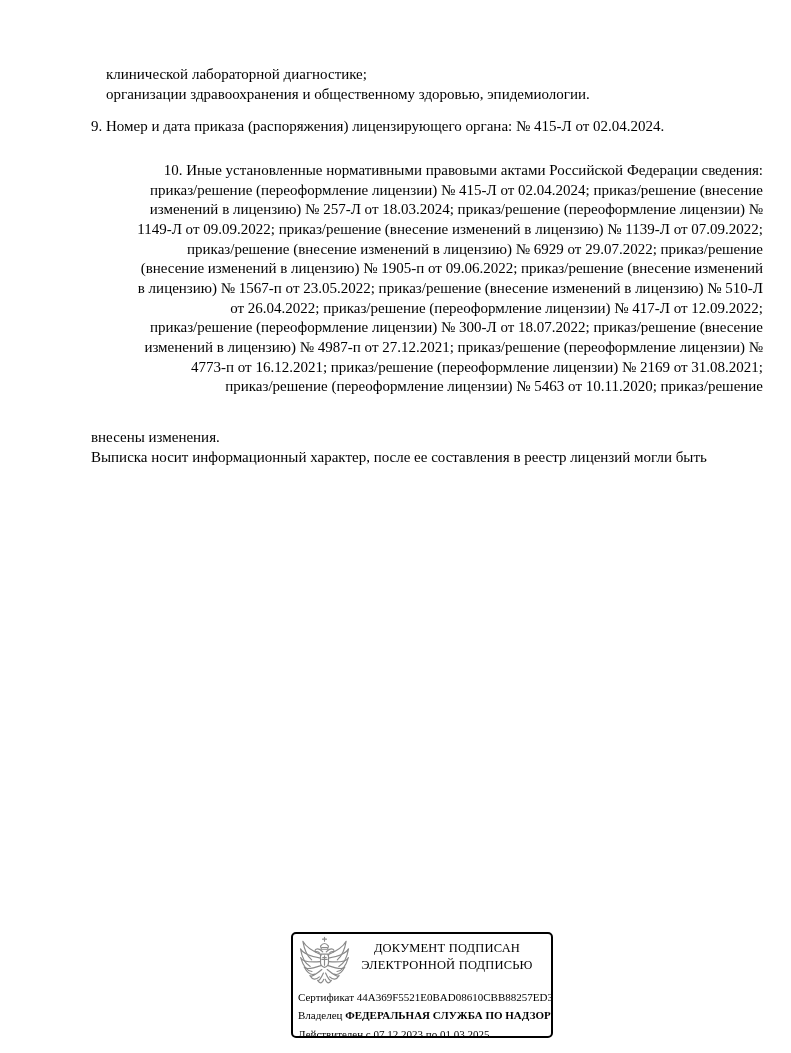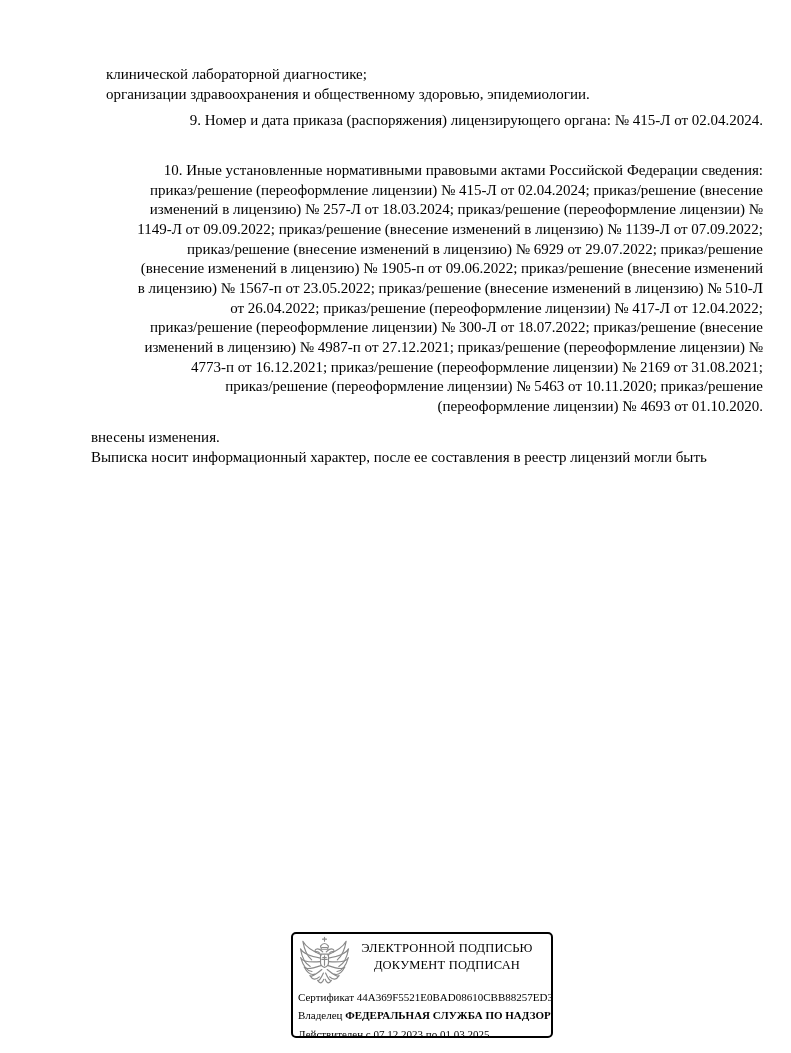--- a/index.html
+++ b/index.html
@@ -23,21 +23,21 @@
     font-size: 15px;
     line-height: 19.65px;
   }
   .text-block .text-line {
     white-space: nowrap;
   }
   .indented .text-line {
     padding-left: 15px;
   }
   .block-intro   { top: 65px;  }
-  .block-item9   { top: 111px; text-align: right; }
+  .block-item9   { top: 117px; }
   .block-item10  { top: 161px; text-align: right; }
   .block-note    { top: 428px; }
 
   
   .stamp {
     position: absolute;
     left: 291px;
     top: 932px;
     width: 262px;
     height: 106px;
@@ -95,26 +95,25 @@
     </div>
 
   <div class="text-block block-item10">
       <div class="text-line">10. Иные установленные нормативными правовыми актами Российской Федерации сведения:</div>
       <div class="text-line">приказ/решение (переоформление лицензии) № 415-Л от 02.04.2024; приказ/решение (внесение</div>
       <div class="text-line">изменений в лицензию) № 257-Л от 18.03.2024; приказ/решение (переоформление лицензии) №</div>
       <div class="text-line">1149-Л от 09.09.2022; приказ/решение (внесение изменений в лицензию) № 1139-Л от 07.09.2022;</div>
       <div class="text-line">приказ/решение (внесение изменений в лицензию) № 6929 от 29.07.2022; приказ/решение</div>
       <div class="text-line">(внесение изменений в лицензию) № 1905-п от 09.06.2022; приказ/решение (внесение изменений</div>
       <div class="text-line">в лицензию) № 1567-п от 23.05.2022; приказ/решение (внесение изменений в лицензию) № 510-Л</div>
-      <div class="text-line">от 26.04.2022; приказ/решение (переоформление лицензии) № 417-Л от 12.04.2022;</div>
+      <div class="text-line">от 26.04.2022; приказ/решение (переоформление лицензии) № 417-Л от 12.09.2022;</div>
       <div class="text-line">приказ/решение (переоформление лицензии) № 300-Л от 18.07.2022; приказ/решение (внесение</div>
       <div class="text-line">изменений в лицензию) № 4987-п от 27.12.2021; приказ/решение (переоформление лицензии) №</div>
       <div class="text-line">4773-п от 16.12.2021; приказ/решение (переоформление лицензии) № 2169 от 31.08.2021;</div>
       <div class="text-line">приказ/решение (переоформление лицензии) № 5463 от 10.11.2020; приказ/решение</div>
-      <div class="text-line">(переоформление лицензии) № 4693 от 01.10.2020.</div>
     </div>
 
   <div class="text-block block-note">
       <div class="text-line">внесены изменения.</div>
       <div class="text-line">Выписка носит информационный характер, после ее составления в реестр лицензий могли быть</div>
     </div>
 
   <div class="stamp">
 
     <svg class="stamp-emblem" viewBox="0 0 60 60" xmlns="http://www.w3.org/2000/svg">
@@ -135,22 +134,22 @@
           <path d="M28.8 42 Q24.5 51.5 22.2 50.2 Q26.5 56.5 29.2 49"></path>
         </g>
         <use href="#eagle-half" transform="translate(60,0) scale(-1,1)"></use>
 
         <path d="M25.5 20.5 h9 v10 q0 3.5 -4.5 5 q-4.5 -1.5 -4.5 -5 Z"></path>
         <path d="M30 22.5 V33 M27 26.5 H33 M28 24.3 H32"></path>
       </g>
     </svg>
 
     <div class="stamp-title">
+      <div class="stamp-title-line">ДОКУМЕНТ ПОДПИСАН</div>
       <div class="stamp-title-line">ЭЛЕКТРОННОЙ ПОДПИСЬЮ</div>
-      <div class="stamp-title-line">ДОКУМЕНТ ПОДПИСАН</div>
     </div>
 
     <div class="stamp-lines">
       <div class="stamp-line"><span>Сертификат </span><span>44A369F5521E0BAD08610CBB88257ED3</span></div>
       <div class="stamp-line"><span>Владелец </span><span class="stamp-owner-value">ФЕДЕРАЛЬНАЯ СЛУЖБА ПО НАДЗОРУ В СФЕРЕ ЗДРАВООХРАНЕНИЯ</span></div>
       <div class="stamp-line">Действителен с 07.12.2023 по 01.03.2025</div>
     </div>
 
   </div>
 

